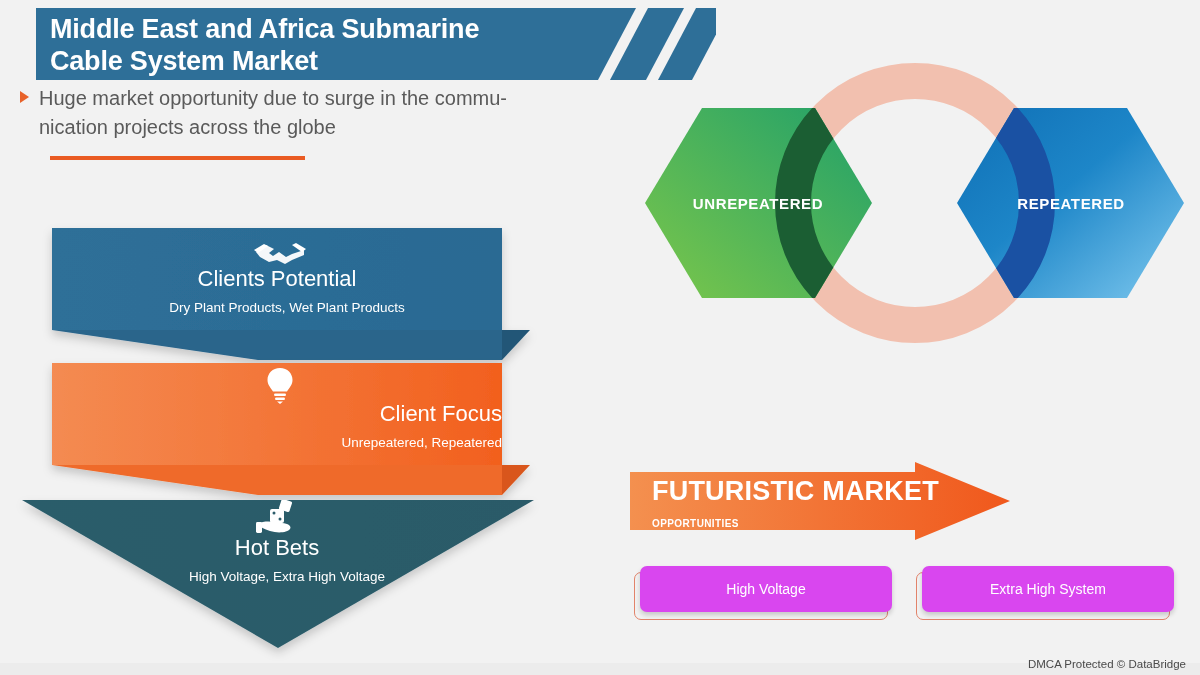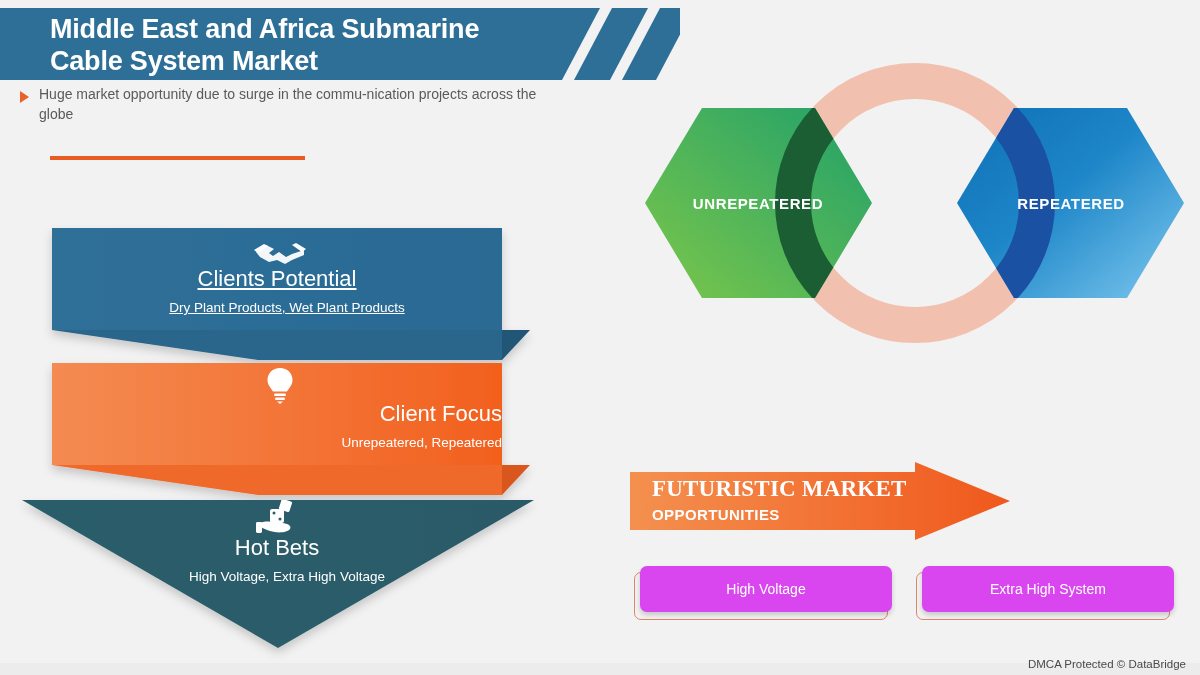--- a/index.html
+++ b/index.html
@@ -6,35 +6,35 @@
   body{
     width:1200px;height:675px;
     background:#f2f2f2;
     font-family:"Liberation Sans","DejaVu Sans",sans-serif;
     overflow:hidden;
     position:relative;
   }
   #stage{position:absolute;inset:0;width:1200px;height:675px;}
 
   
-  .header-wrap{position:absolute;left:0;top:8px;width:680px;height:72px;}
+  .header-wrap{position:absolute;left:0;top:8px;width:680px;height:72px;padding-left:36px;}
   .header-title{
     position:absolute;left:50px;top:6px;width:500px;
     color:#ffffff;font-size:27px;font-weight:bold;line-height:1.17;
     letter-spacing:-0.2px;
   }
   .sub-row{position:absolute;left:20px;top:84px;width:560px;display:flex;gap:10px;}
   .bullet-tri{
     width:0;height:0;margin-top:7px;flex:0 0 auto;
     border-left:9px solid #e8622a;
     border-top:6px solid transparent;
     border-bottom:6px solid transparent;
   }
   .sub-text{
-    color:#5a5a5a;font-size:14px;line-height:1.45;width:520px;
+    color:#5a5a5a;font-size:20px;line-height:1.45;width:520px;
   }
   .rule{position:absolute;left:50px;top:156px;width:255px;height:4px;background:#ea5b23;}
 
   
   .funnel{position:absolute;left:0;top:200px;width:600px;height:475px;}
   .funnel svg{position:absolute;left:0;top:0;}
   .fn-label{position:absolute;text-align:center;color:#fff;pointer-events:none;}
   .fn-title{font-size:22px;line-height:1;font-weight:400;}
   .fn-sub{font-size:13.5px;line-height:1;margin-top:11px;font-weight:400;padding-left:20px;}
   .fn-icon{position:absolute;color:#fff;text-align:center;}
@@ -48,22 +48,22 @@
   .focus-lab{
     position:absolute;left:845px;top:180px;width:160px;text-align:center;
     color:#e8571e;line-height:1.04;pointer-events:none;
   }
   .focus-lab .l1{font-size:24px;font-weight:bold;letter-spacing:0.3px;}
   .focus-lab .l2{font-size:27px;font-weight:bold;letter-spacing:0.3px;}
 
   
   .arrowblock{position:absolute;left:630px;top:462px;width:380px;height:78px;}
   .arrow-txt{position:absolute;left:22px;top:14px;color:#fff;}
-  .arrow-txt .t1{font-size:23px;font-weight:bold;letter-spacing:0.2px;line-height:1.12;font-family:Liberation Serif, serif;}
-  .arrow-txt .t2{font-size:15px;font-weight:bold;letter-spacing:0.4px;line-height:1.2;margin-top:4px;}
+  .arrow-txt .t1{font-size:27px;font-weight:bold;letter-spacing:0.2px;line-height:1.12;}
+  .arrow-txt .t2{font-size:10px;font-weight:bold;letter-spacing:0.4px;line-height:1.2;margin-top:12px;}
 
   
   .pill{
     position:absolute;height:46px;border-radius:7px;
     background:#d946ef;color:#fff;font-size:14px;
     display:flex;align-items:center;justify-content:center;
     box-shadow:0 3px 5px rgba(0,0,0,.18);
   }
   .pill-shadow{
     position:absolute;height:46px;border-radius:7px;
@@ -135,21 +135,21 @@
 
     <div class="fn-icon" style="left:252px;top:38px;width:56px;height:30px;">
       <svg width="56" height="30" viewBox="0 0 56 30">
           <g fill="#ffffff">
         <path d="M4 14 L14 7 L22 11 L17 15 L21 18 L27 14 L34 19 L40 16 L52 12 L52 17 L40 22 L33 26 L25 22 L17 24 L8 19 Z" opacity="0.95"></path>
         <path d="M2 12 L12 6 L16 8 L6 15 Z"></path>
         <path d="M54 11 L44 5 L40 7 L50 14 Z"></path>
       </g>
         </svg>
     </div>
-    <div class="fn-label" style="left:52px;top:68px;width:450px;text-decoration:underline;">
+    <div class="fn-label" style="left:52px;top:68px;width:450px;">
       <div class="fn-title">Clients Potential</div>
       <div class="fn-sub">Dry Plant Products, Wet Plant Products</div>
     </div>
 
     <div class="fn-icon" style="left:264px;top:166px;width:32px;height:38px;">
       <svg width="32" height="38" viewBox="0 0 32 38">
           <g fill="#ffffff">
         <path d="M16 2 C8.5 2 3.5 7.5 3.5 14 C3.5 19 7 22 9 25.5 L23 25.5 C25 22 28.5 19 28.5 14 C28.5 7.5 23.5 2 16 2 Z"></path>
         <rect x="10" y="27.5" width="12" height="2.6" rx="1.3"></rect>
         <rect x="11" y="31.5" width="10" height="2.4" rx="1.2"></rect>

